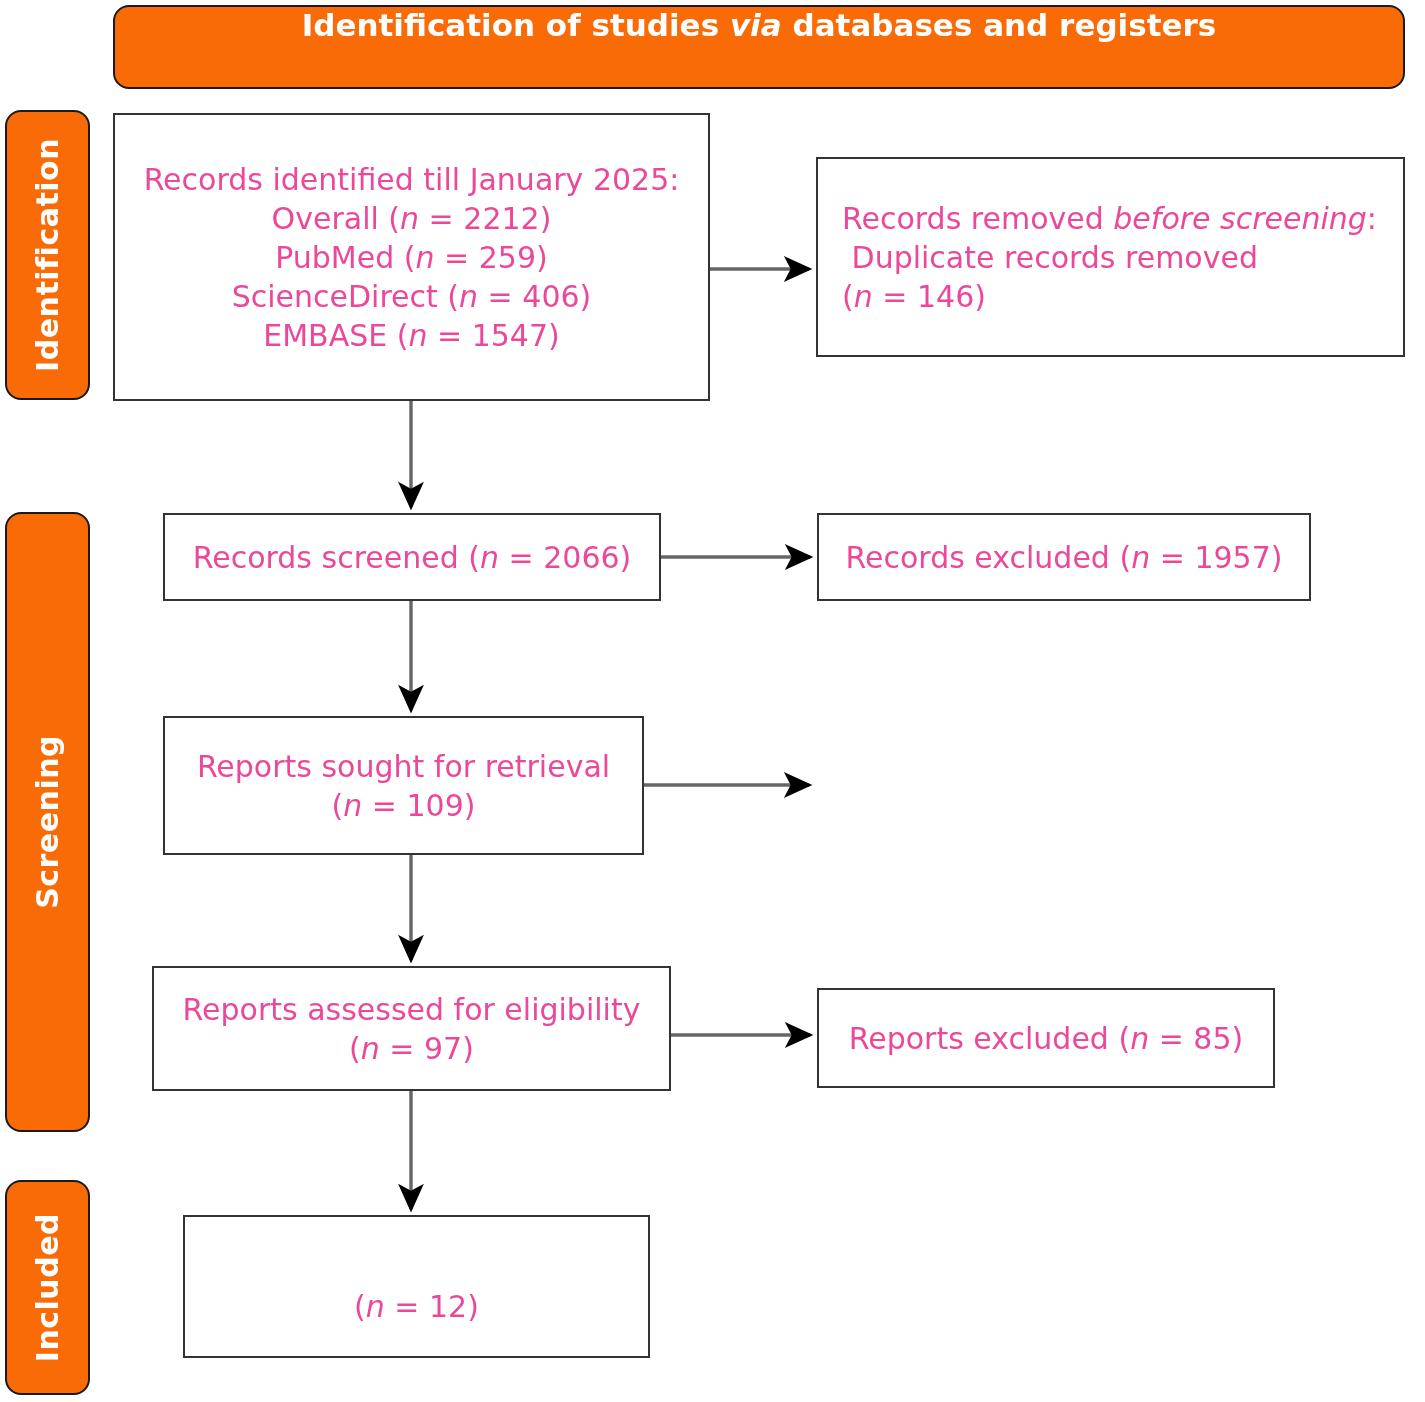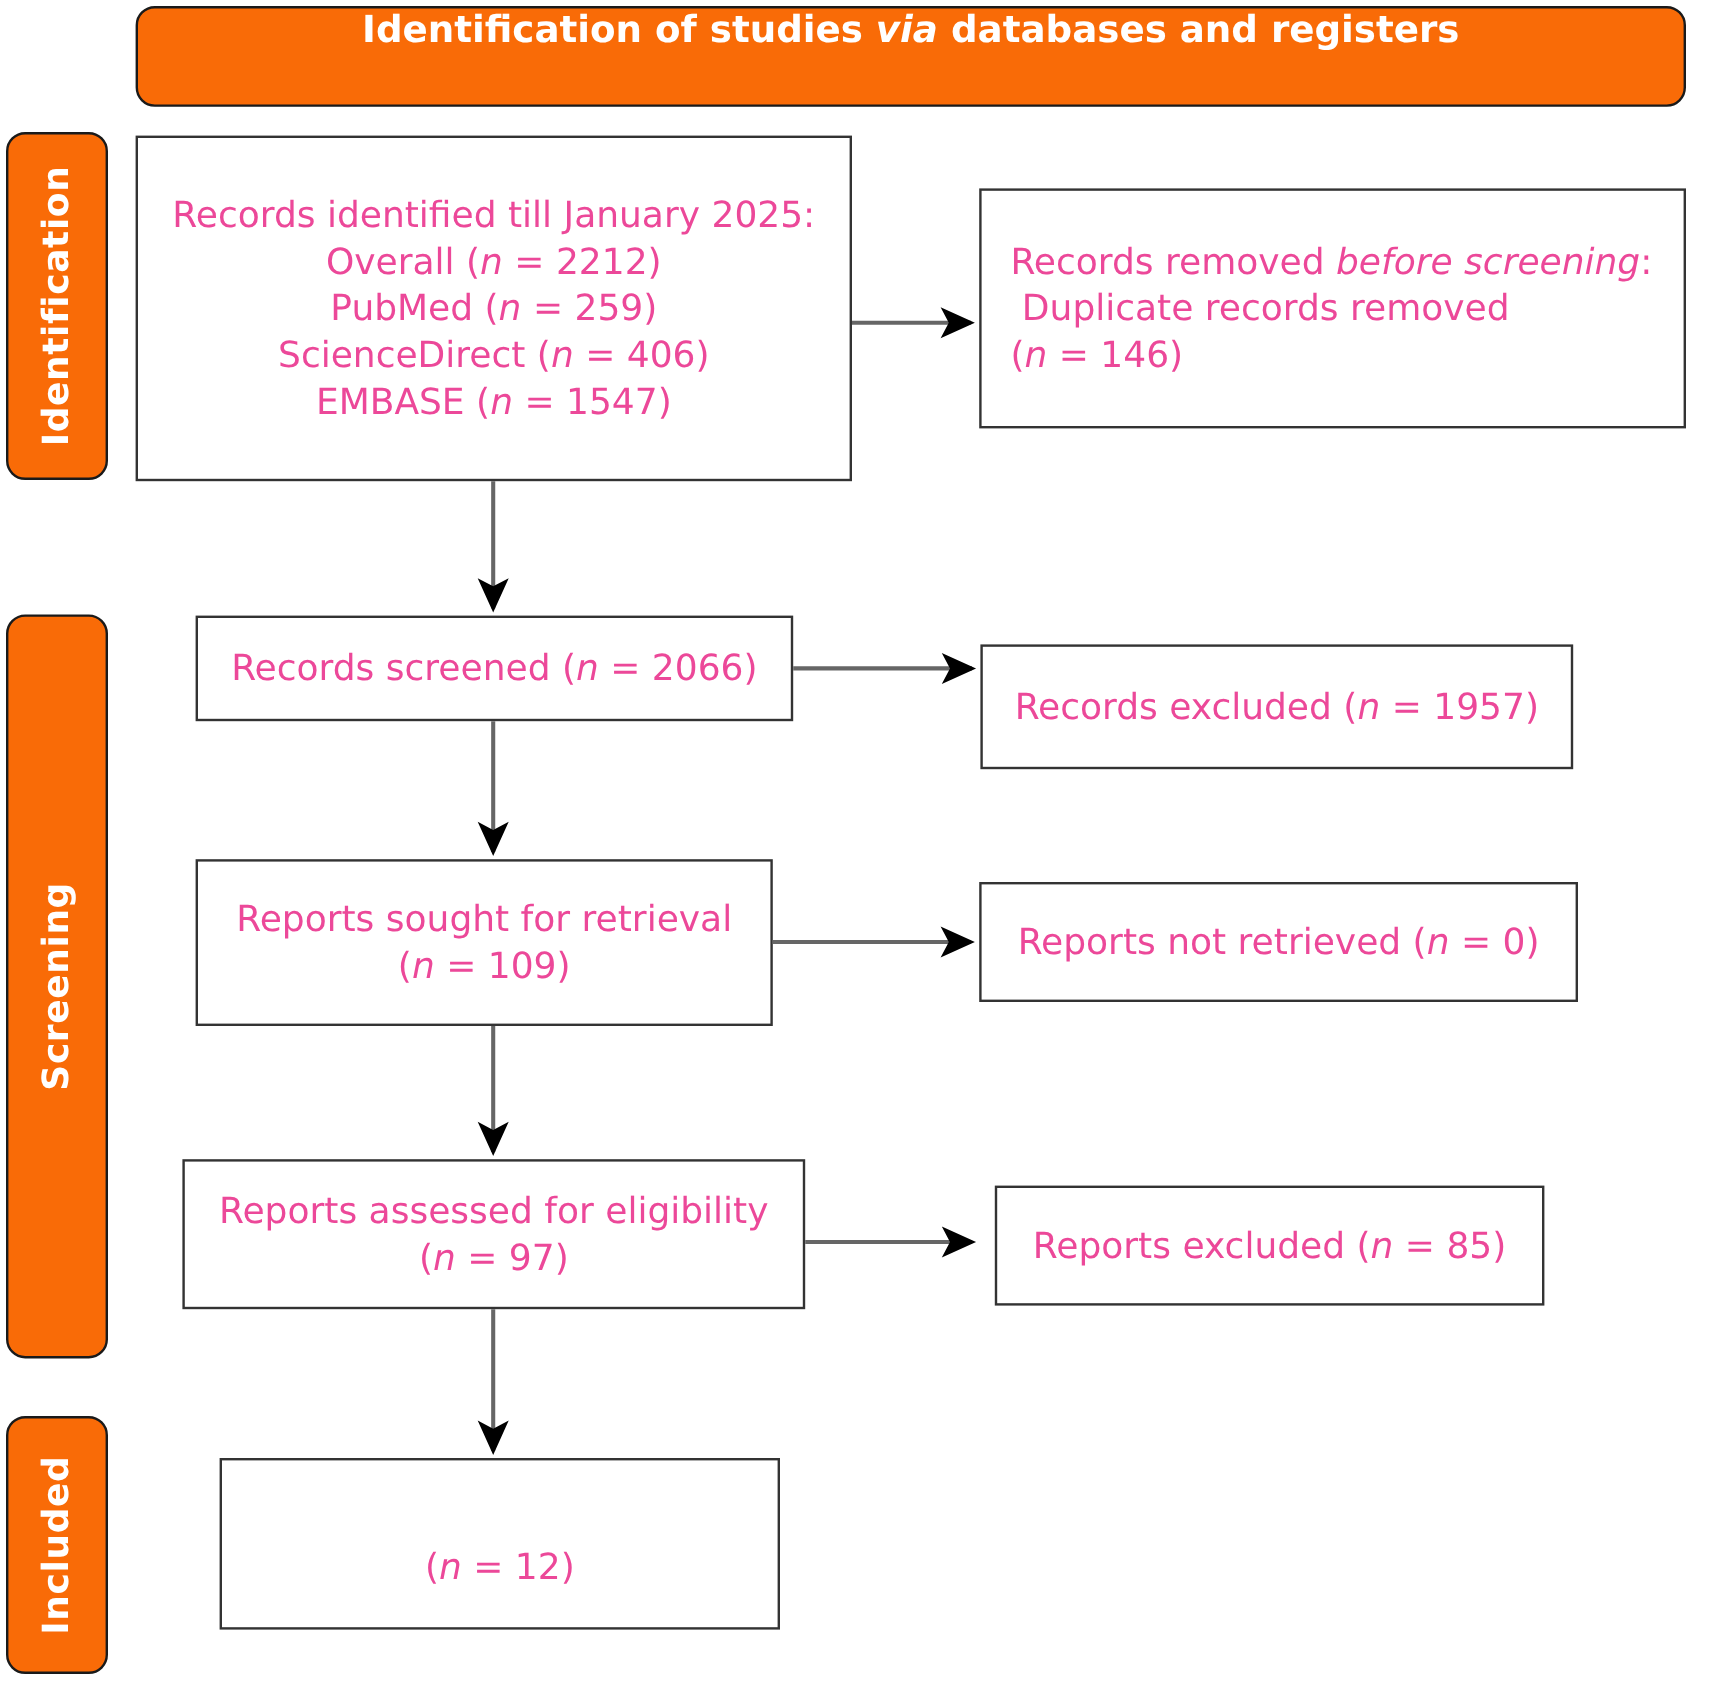--- a/index.html
+++ b/index.html
@@ -82,25 +82,25 @@
     line-height: 1.30;
     color: #ec4899;
     padding: 0 10px;
   }
   .box.left-align .btext { text-align: left; width: 100%; padding-left: 24px; }
   .it { font-style: italic; }
 
   #box-identified     { left: 113px; top: 113px;  width: 597px;  height: 288px; }
   #box-duplicates     { left: 816px; top: 157px;  width: 589px;  height: 200px; }
   #box-screened       { left: 163px; top: 513px;  width: 498px;  height: 88px;  }
-  #box-rec-excluded   { left: 817px; top: 537px;  width: 494px;  height: 104px;  }
+  #box-rec-excluded   { left: 817px; top: 513px;  width: 494px;  height: 88px;  }
   #box-sought         { left: 163px; top: 716px;  width: 481px;  height: 139px; }
   #box-not-retrieved  { left: 816px; top: 735px;  width: 499px;  height: 100px; }
   #box-assessed       { left: 152px; top: 966px;  width: 519px;  height: 125px; }
-  #box-rep-excluded   { left: 817px; top: 988px;  width: 458px;  height: 100px; margin-left: 12px; }
+  #box-rep-excluded   { left: 817px; top: 988px;  width: 458px;  height: 100px; }
   #box-included       { left: 183px; top: 1215px; width: 467px;  height: 143px; }
 
   
   #connectors {
     position: absolute;
     left: 0; top: 0;
     width: 1425px;
     height: 1402px;
     pointer-events: none;
   }
@@ -160,26 +160,20 @@
     </div>
   </div>
 
   <div class="box" id="box-sought">
     <div class="btext">
       <span>Reports sought for retrieval</span><br>
       (<span class="it">n</span> = <span>109</span>)
     </div>
   </div>
 
-  <div class="box" id="box-not-retrieved">
-    <div class="btext">
-      <span>Reports not retrieved</span>
-      (<span class="it">n</span> = <span>0</span>)
-    </div>
-  </div>
 
   <div class="box" id="box-assessed">
     <div class="btext">
       <span>Reports assessed for eligibility</span><br>
       (<span class="it">n</span> = <span>97</span>)
     </div>
   </div>
 
   <div class="box" id="box-rep-excluded">
     <div class="btext">

